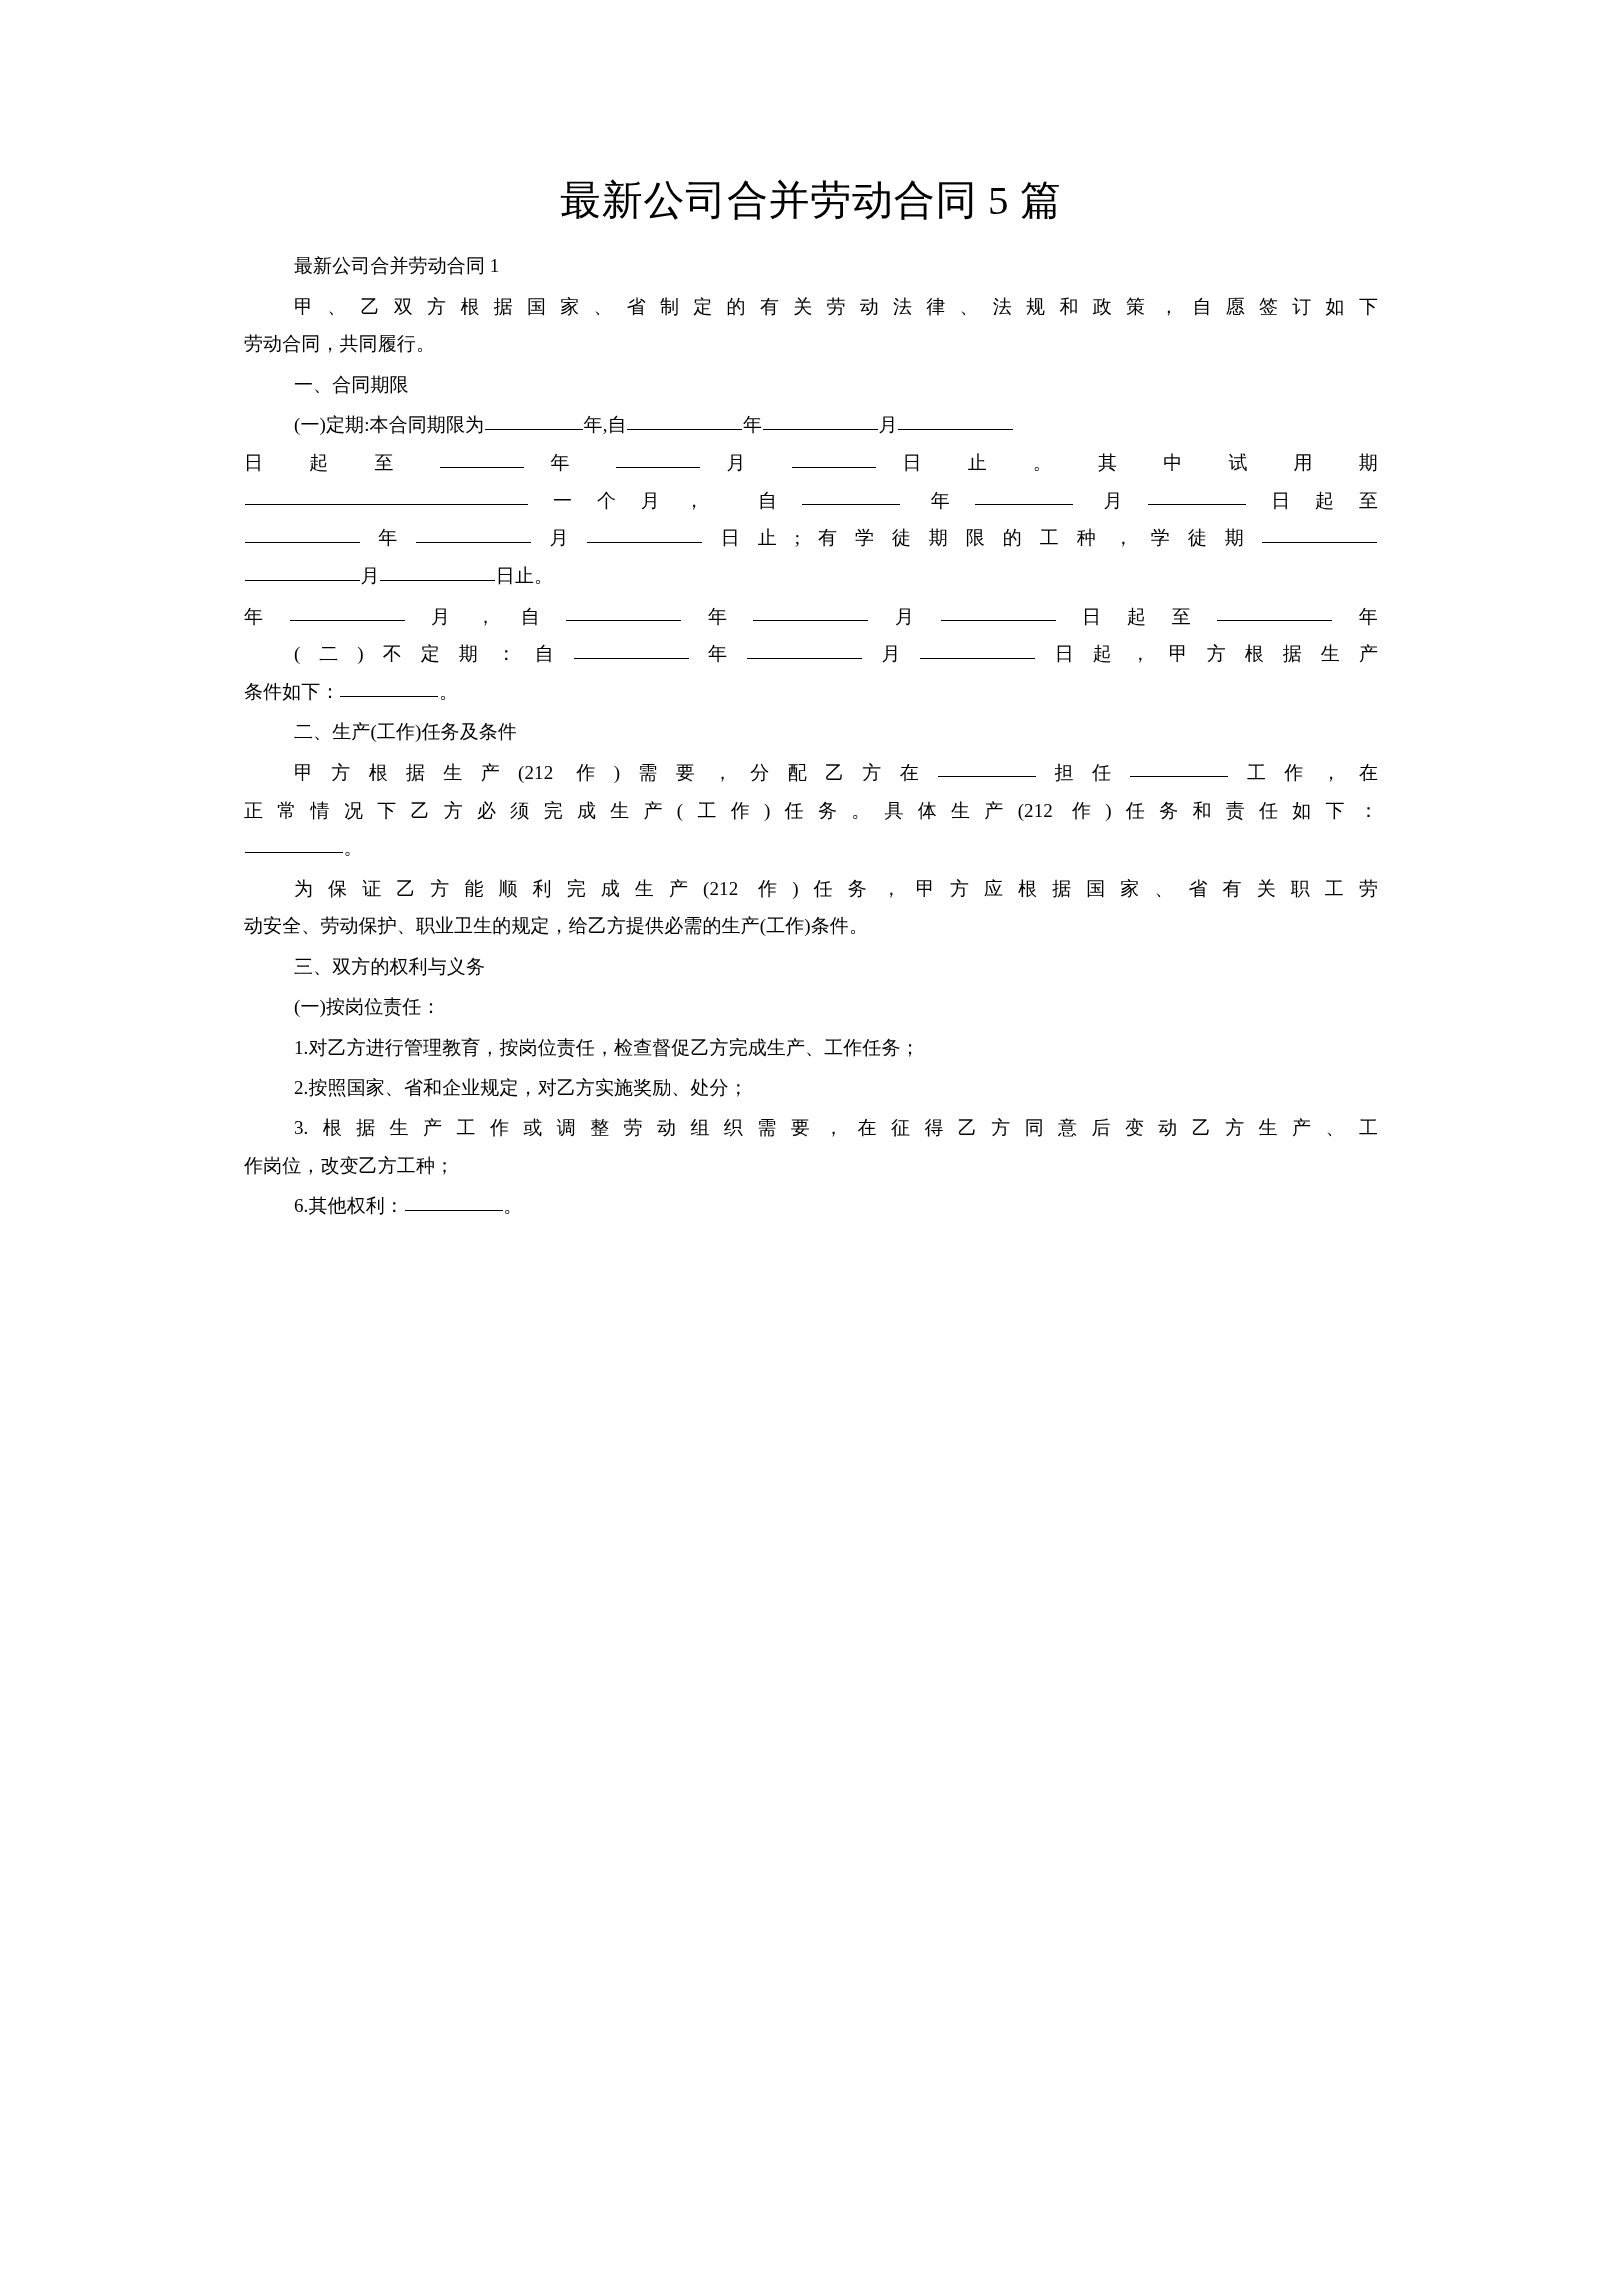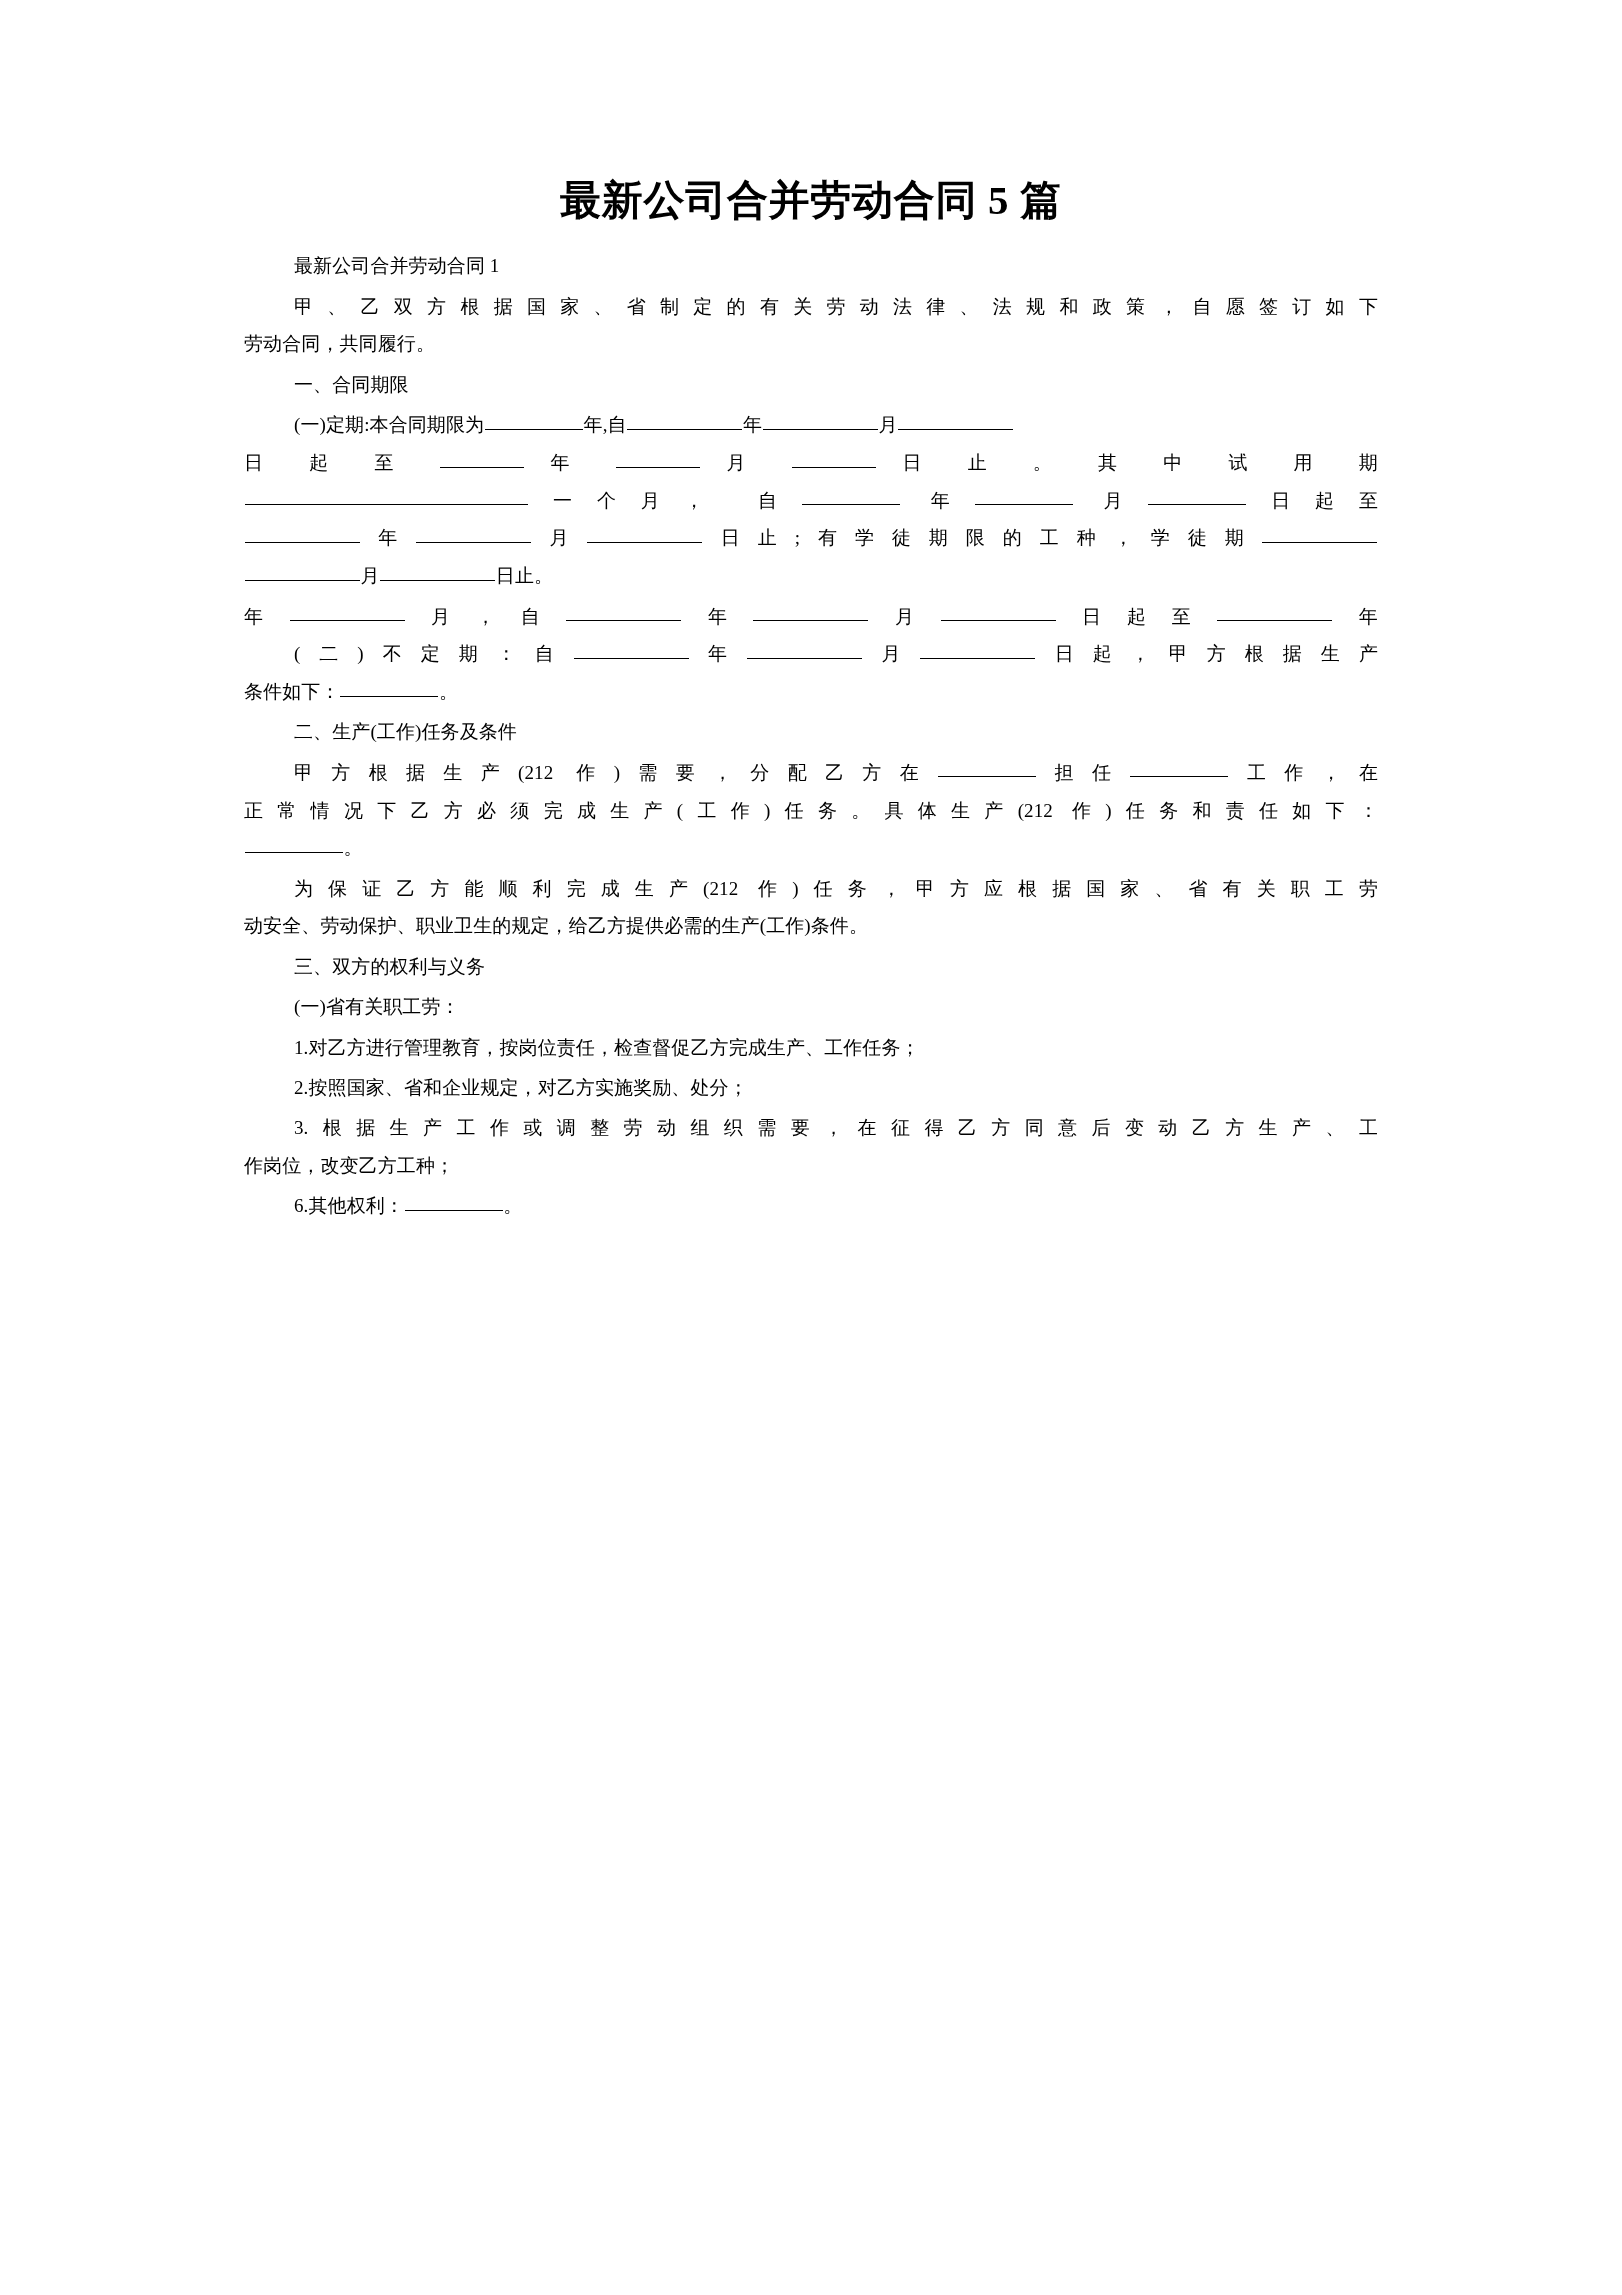--- a/index.html
+++ b/index.html
@@ -27,21 +27,21 @@
     position: absolute;
     left: 244px;
     top: 175px;
     width: 1134px;   
   }
 
   
   .doc-title {
     font-size: 41px;
     line-height: 1.25;
-    font-weight: bold;
+    font-weight: normal;
     text-align: center;
     letter-spacing: 0.7px;
     margin: 0 0 22px 0;
     white-space: nowrap;
   }
 
   
   .para {
     font-size: 19px;
     line-height: 1.92;
@@ -149,21 +149,21 @@
     <p class="para noindent stretch tight">正常情况下乙方必须完成生产(工作)任务。具体生产(212 作)任务和责任如下：</p>
     <p class="para noindent">
       <span class="blank b-lg"></span><span>。</span>
     </p>
 
     <p class="para indent stretch tight">为保证乙方能顺利完成生产(212 作)任务，甲方应根据国家、省有关职工劳</p>
     <p class="para noindent">动安全、劳动保护、职业卫生的规定，给乙方提供必需的生产(工作)条件。</p>
 
     <p class="para indent">三、双方的权利与义务</p>
 
-    <p class="para indent">(一)省有关职工劳：</p>
+    <p class="para indent">(一)按岗位责任：</p>
 
     <p class="para indent">1.对乙方进行管理教育，按岗位责任，检查督促乙方完成生产、工作任务；</p>
 
     <p class="para indent">2.按照国家、省和企业规定，对乙方实施奖励、处分；</p>
 
     <p class="para indent stretch tight">3.根据生产工作或调整劳动组织需要，在征得乙方同意后变动乙方生产、工</p>
     <p class="para noindent">作岗位，改变乙方工种；</p>
 
 
 

